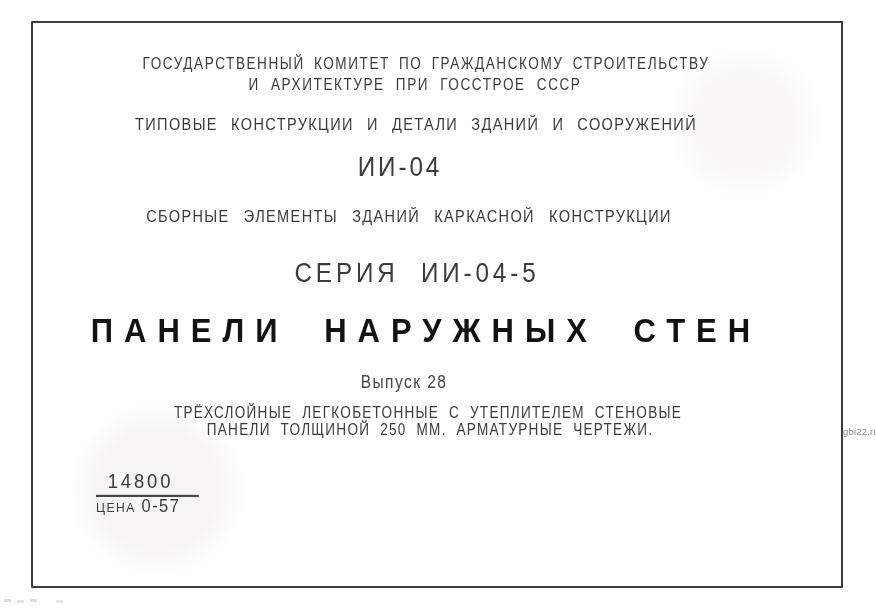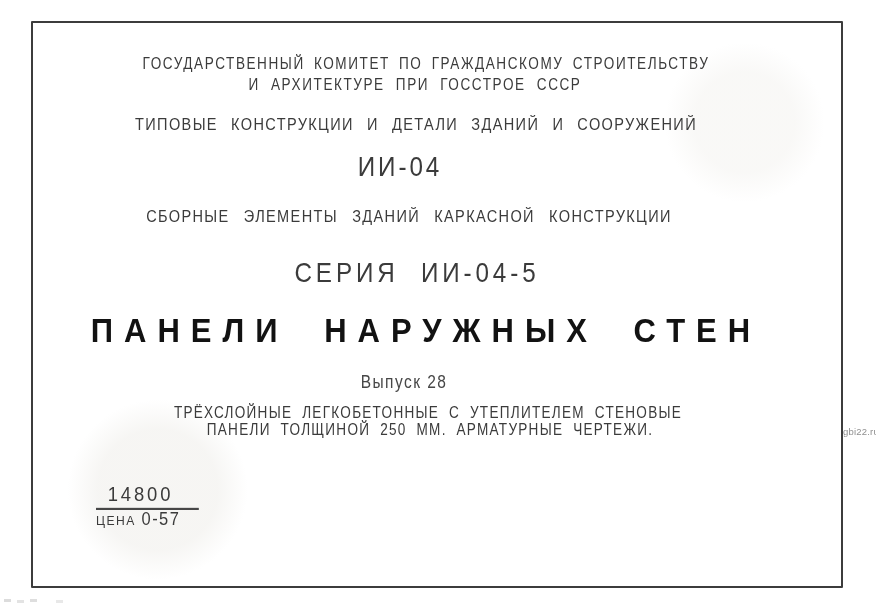--- a/index.html
+++ b/index.html
@@ -42,21 +42,21 @@
   .t-code   {top:151px; font-size:25px; letter-spacing:3px;                      transform:translateX(-37px) scale(.97,1.1);}
   .t-sub    {top:206px; font-size:15px; letter-spacing:1.4px; word-spacing:9px;  transform:translateX(-28px) scale(.97,1.12);}
   .t-series {top:257px; font-size:25px; letter-spacing:4px;   word-spacing:12px; transform:translateX(-20px) scale(.97,1.1);}
   .t-title  {top:313px; font-size:31px; letter-spacing:11px;  word-spacing:16px;
              font-weight:bold; color:var(--title-ink); transform:translateX(-11px) scale(1,1.06);}
   .t-issue  {top:373px; font-size:16px; letter-spacing:1.5px;                    transform:translateX(-33px) scale(.97,1.1); color:var(--ink-light);}
   .t-desc1  {top:403px; font-size:14px; letter-spacing:1.3px; word-spacing:5px;  transform:translateX(-9px)  scale(.97,1.12);}
   .t-desc2  {top:420px; font-size:14px; letter-spacing:1.3px; word-spacing:5px;  transform:translateX(-7px)  scale(.97,1.12);}
 
   .price{
-    position:absolute;left:96px;top:483px;color:var(--ink);
+    position:absolute;left:96px;top:470px;color:var(--ink);
     display:inline-block;
     text-align:center;
   }
   .price-code{
     font-size:19px;letter-spacing:3px;
     padding:0 26px 1px 12px;
     border-bottom:2px solid var(--ink-light);
     transform:scale(.97,1.08);transform-origin:left top;
     white-space:nowrap;
   }

